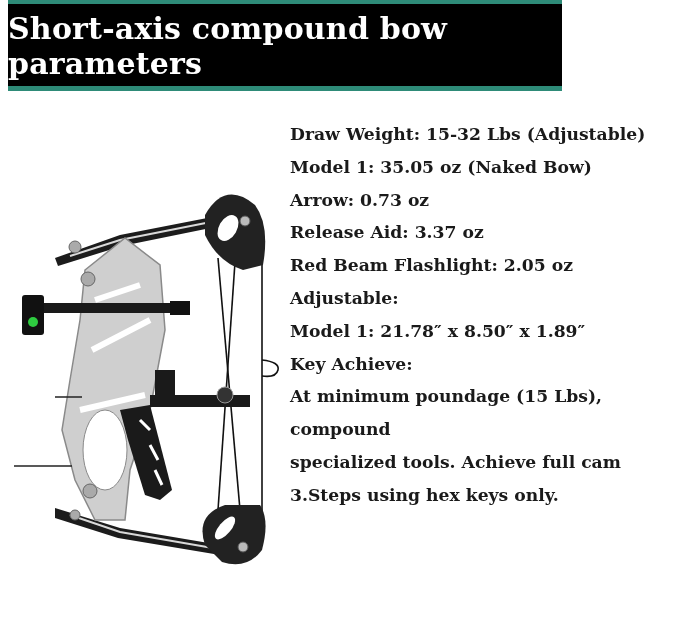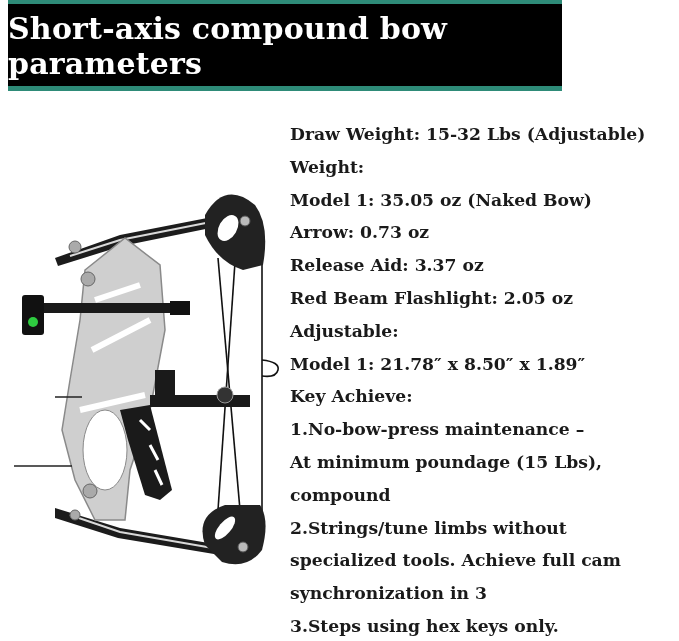--- a/index.html
+++ b/index.html
@@ -78,28 +78,24 @@
   <line x1="55" y1="397" x2="82" y2="397" stroke="#222" stroke-width="1.5"></line>
 
   <circle cx="75" cy="247" r="6" fill="#aaa" stroke="#666"></circle>
   <circle cx="88" cy="279" r="7" fill="#aaa" stroke="#666"></circle>
   <circle cx="90" cy="491" r="7" fill="#aaa" stroke="#666"></circle>
   <circle cx="75" cy="515" r="5" fill="#aaa" stroke="#666"></circle>
 </svg>
 
 <div class="specs">
   <div class="spec-line">Draw Weight: 15-32 Lbs (Adjustable)</div>
-  <div class="spec-line">Weight:</div>
   <div class="spec-line">Model 1: 35.05 oz (Naked Bow)</div>
   <div class="spec-line">Arrow: 0.73 oz</div>
   <div class="spec-line">Release Aid: 3.37 oz</div>
   <div class="spec-line">Red Beam Flashlight: 2.05 oz</div>
   <div class="spec-line">Adjustable:</div>
   <div class="spec-line">Model 1: 21.78″ x 8.50″ x 1.89″</div>
   <div class="spec-line">Key Achieve:</div>
-  <div class="spec-line">1.No-bow-press maintenance –</div>
   <div class="spec-line">At minimum poundage (15 Lbs),</div>
   <div class="spec-line">compound</div>
-  <div class="spec-line">2.Strings/tune limbs without</div>
   <div class="spec-line">specialized tools. Achieve full cam</div>
-  <div class="spec-line">synchronization in 3</div>
   <div class="spec-line">3.Steps using hex keys only.</div>
 </div>
 
 </body></html>

